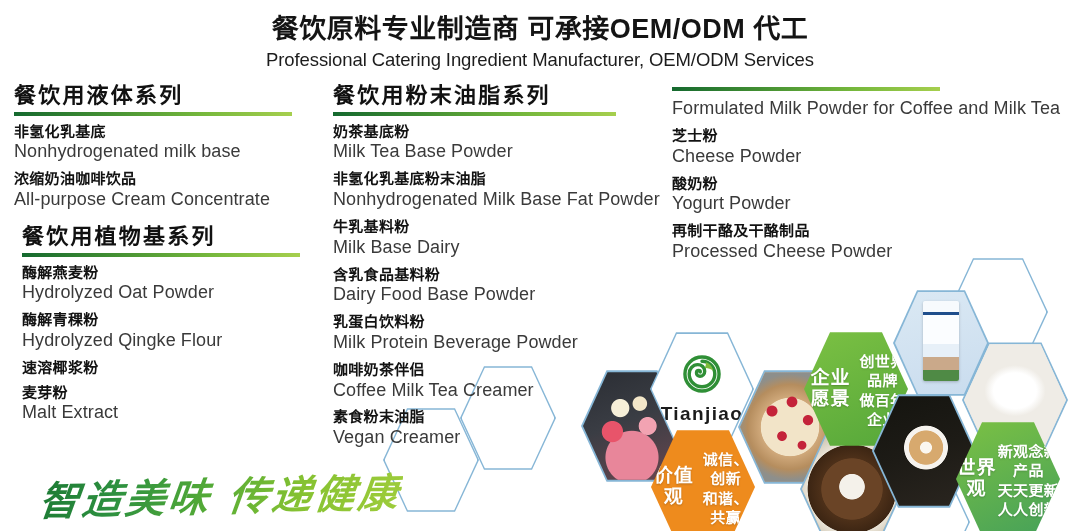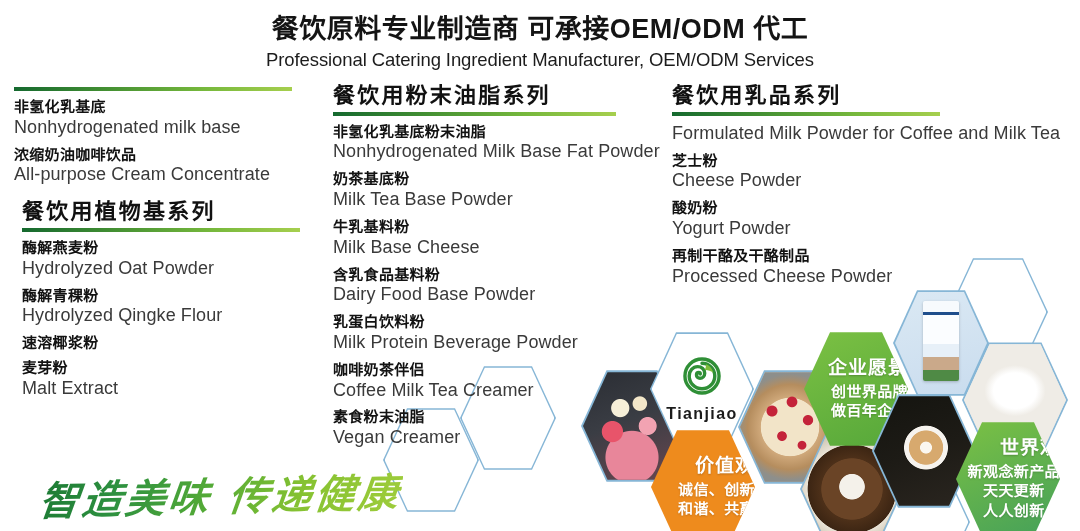--- a/index.html
+++ b/index.html
@@ -137,22 +137,22 @@
   }
   .hx-photo { background: #86b6d6; }
   .hx-photo .hx-in {
     position: absolute; inset: 2px;
     clip-path: polygon(25% 2%, 75% 2%, 100% 50%, 75% 98%, 25% 98%, 0% 50%);
     overflow: hidden;
   }
   .hx-label {
     position: absolute;
     clip-path: polygon(25% 2%, 75% 2%, 100% 50%, 75% 98%, 25% 98%, 0% 50%);
-    display: flex; flex-direction: column;
-    align-items: flex-end; justify-content: center;
+    display: flex; flex-direction: row;
+    align-items: center; justify-content: center;
     text-align: center;
     color: #ffffff;
   }
   .hx-label .lbl-title {
     font-size: 19px; font-weight: 700;
     letter-spacing: 1px;
     line-height: 1.1;
     text-shadow: 0 1px 2px rgba(0,0,0,.22);
   }
   .hx-label .lbl-sub {
@@ -246,21 +246,21 @@
           <div class="ph-sundae"></div>
         </div>
     </div>
 
     <div class="hx hx-outline" style="left:650px; top:330px; width:104px; height:118px;">
       <div class="hx-in" style="display:flex; flex-direction:column; align-items:center; justify-content:center;">
         <svg viewBox="0 0 64 64" width="42" height="42">
           <path d="M32 6a26 26 0 1 0 26 26A26 26 0 0 0 32 6Zm0 6.5A19.5 19.5 0 1 1 12.5 32c0-7.7 5.4-14.3 13-14.3 6 0 10.6 4.4 10.6 10 0 4.4-3.2 7.7-7.2 7.7-3 0-5.3-2.2-5.3-5 0-2.1 1.5-3.7 3.4-3.7 1.4 0 2.4 1 2.4 2.3" fill="none" stroke="#2f8f36" stroke-width="5.2" stroke-linecap="round"></path>
           <path d="M38 14c6 2 10 7 11 13-4-3-9-4.5-13-4 1.5-3 2.2-6 2-9Z" fill="#7dbb3a"></path>
         </svg>
-        <div style="font-size:16px; font-weight:600; color:#1b1b1b; letter-spacing:1.4px; margin-top:8px;">Tianjiao</div>
+        <div style="font-size:19px; font-weight:600; color:#1b1b1b; letter-spacing:1.4px; margin-top:8px;">Tianjiao</div>
       </div>
     </div>
 
     <div class="hx hx-label" style="left:651px; top:428px; width:104px; height:118px; background:#ee8b1d;">
       <div class="lbl-title">价值观</div>
       <div class="lbl-sub">
         <div>诚信、创新</div>
         <div>和谐、共赢</div>
       </div>
     </div>
@@ -317,20 +317,21 @@
 
   <div class="header">
     <div class="header-cn">餐饮原料专业制造商 可承接OEM/ODM 代工</div>
     <div class="header-en">Professional Catering Ingredient Manufacturer, OEM/ODM Services</div>
   </div>
 
   <div class="columns">
 
     <div class="col col-1">
       <div class="group">
+        <div class="group-title">餐饮用液体系列</div>
         <div class="group-rule"></div>
         <div class="item">
           <div class="item-cn">非氢化乳基底</div>
           <div class="item-en">Nonhydrogenated milk base</div>
         </div>
         <div class="item">
           <div class="item-cn">浓缩奶油咖啡饮品</div>
           <div class="item-en">All-purpose Cream Concentrate</div>
         </div>
       </div>
@@ -354,30 +355,30 @@
           <div class="item-en">Malt Extract</div>
         </div>
       </div>
     </div>
 
     <div class="col col-2">
       <div class="group">
         <div class="group-title">餐饮用粉末油脂系列</div>
         <div class="group-rule"></div>
         <div class="item">
+          <div class="item-cn">奶茶基底粉</div>
+          <div class="item-en">Milk Tea Base Powder</div>
+        </div>
+        <div class="item">
           <div class="item-cn">非氢化乳基底粉末油脂</div>
           <div class="item-en">Nonhydrogenated Milk Base Fat Powder</div>
         </div>
         <div class="item">
-          <div class="item-cn">奶茶基底粉</div>
-          <div class="item-en">Milk Tea Base Powder</div>
-        </div>
-        <div class="item">
           <div class="item-cn">牛乳基料粉</div>
-          <div class="item-en">Milk Base Cheese</div>
+          <div class="item-en">Milk Base Dairy</div>
         </div>
         <div class="item">
           <div class="item-cn">含乳食品基料粉</div>
           <div class="item-en">Dairy Food Base Powder</div>
         </div>
         <div class="item">
           <div class="item-cn">乳蛋白饮料粉</div>
           <div class="item-en">Milk Protein Beverage Powder</div>
         </div>
         <div class="item">
@@ -386,21 +387,20 @@
         </div>
         <div class="item">
           <div class="item-cn">素食粉末油脂</div>
           <div class="item-en">Vegan Creamer</div>
         </div>
       </div>
     </div>
 
     <div class="col col-3">
       <div class="group">
-        <div class="group-title">餐饮用乳品系列</div>
         <div class="group-rule"></div>
         <div class="item">
           <div class="item-en">Formulated Milk Powder for Coffee and Milk Tea</div>
         </div>
         <div class="item">
           <div class="item-cn">芝士粉</div>
           <div class="item-en">Cheese Powder</div>
         </div>
         <div class="item">
           <div class="item-cn">酸奶粉</div>

